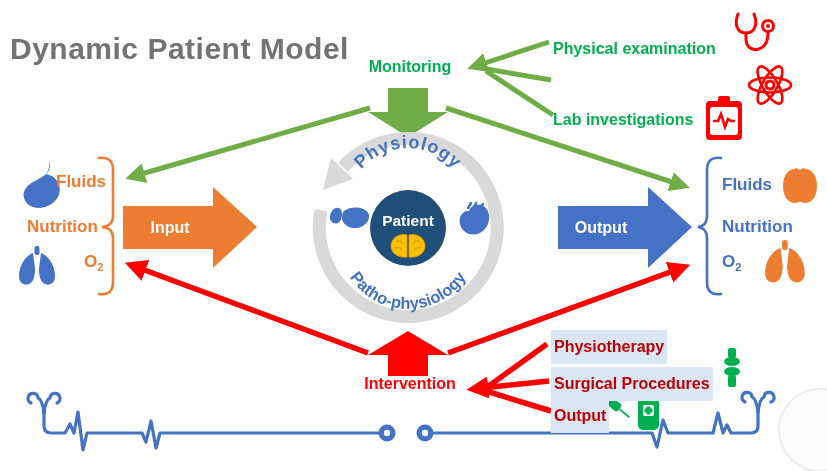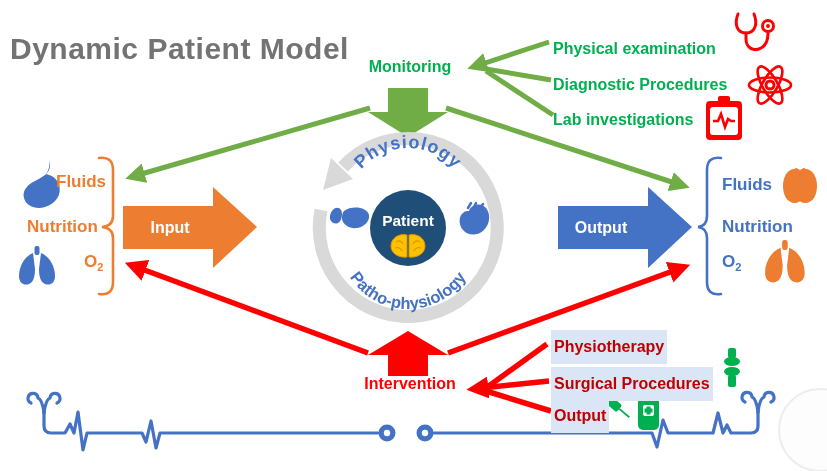--- a/index.html
+++ b/index.html
@@ -166,21 +166,20 @@
     <rect x="12.5" y="16.5" width="4" height="8" fill="#00B050"></rect>
     <rect x="10.5" y="18.5" width="8" height="4" fill="#00B050"></rect>
   </g>
 </svg>
 
 <div class="lbl title">Dynamic Patient Model</div>
 
 <div class="lbl mon">Monitoring</div>
 
 <div class="lbl mon-item" style="top:32px">Physical examination</div>
-<div class="lbl mon-item" style="top:68px">Diagnostic Procedures</div>
 <div class="lbl mon-item" style="top:103px">Lab investigations</div>
 
 <div class="lbl io-left" style="left:56px;top:173px">Fluids</div>
 <div class="lbl io-left" style="left:27px;top:218px">Nutrition</div>
 <div class="lbl io-left" style="left:84px;top:253px"><span>O</span><sub>2</sub></div>
 
 <div class="lbl io-right" style="left:722px;top:176px">Fluids</div>
 <div class="lbl io-right" style="left:722px;top:218px">Nutrition</div>
 <div class="lbl io-right" style="left:722px;top:253px"><span>O</span><sub>2</sub></div>
 

